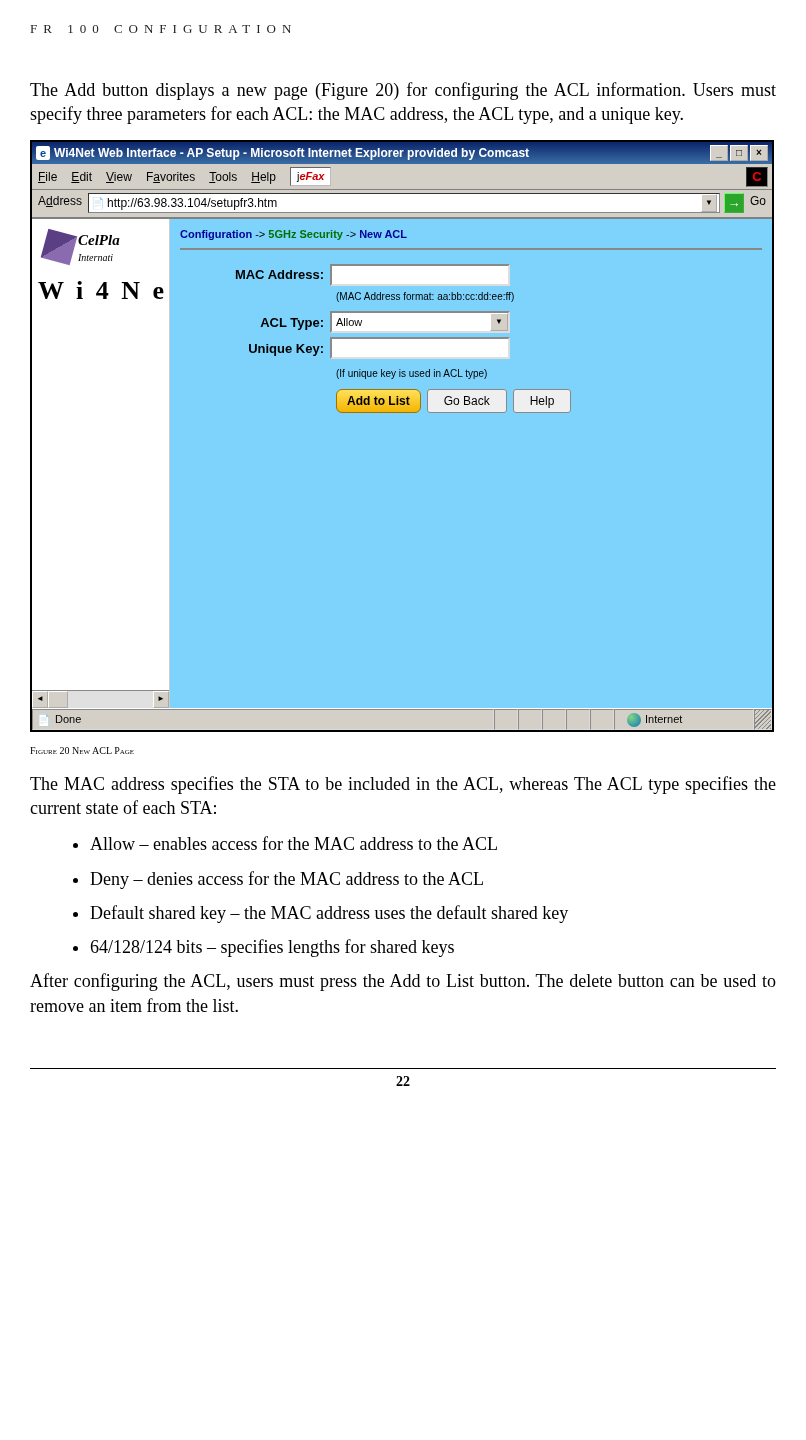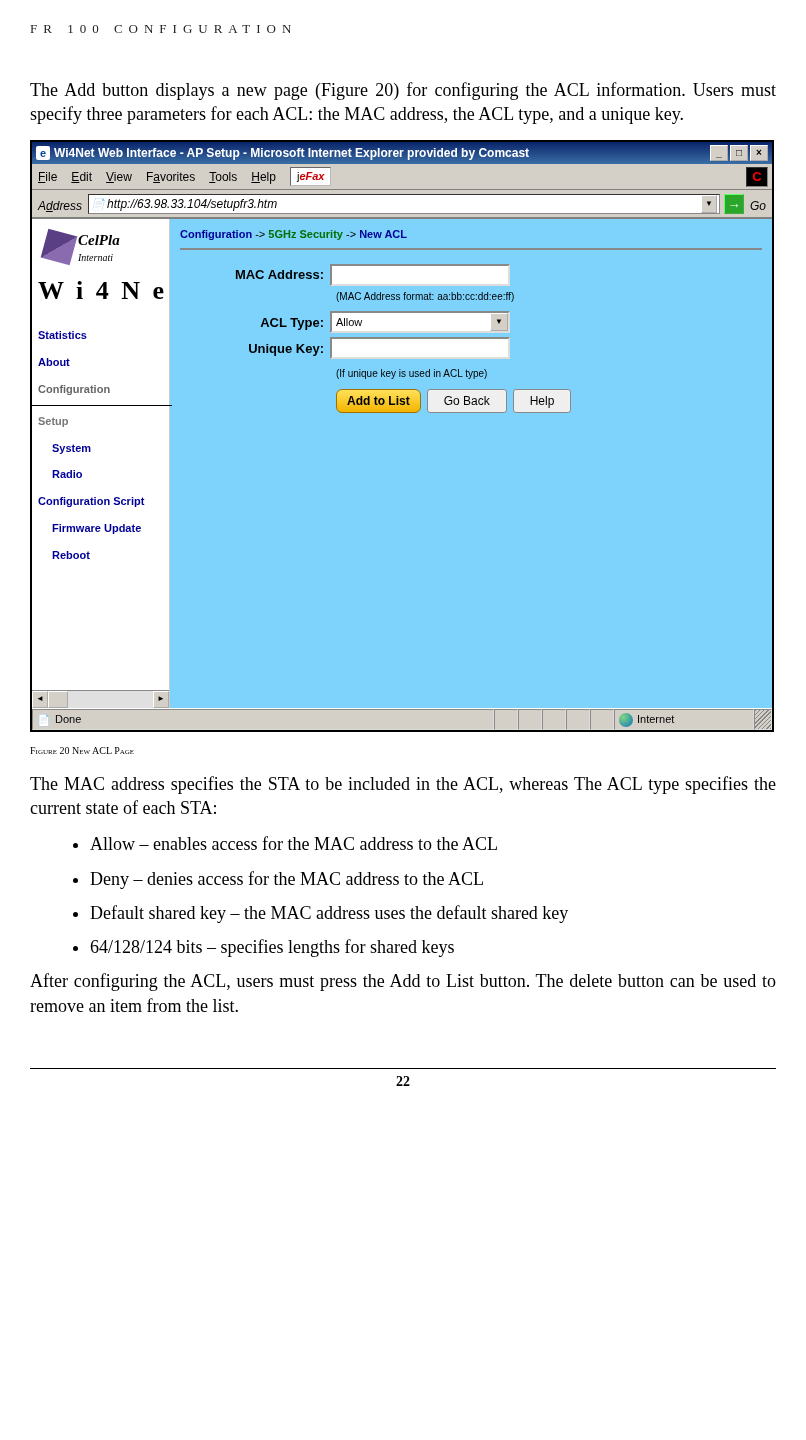--- a/index.html
+++ b/index.html
@@ -98,24 +98,23 @@
     font-weight: bold; font-size: 13px;
     border: 1px inset #888;
   }
 
   
   .addrbar {
     background: #d4d0c8;
     border-bottom: 1px solid #808080;
     padding: 3px 6px;
     display: flex;
-    align-items: flex-end;
+    align-items: flex-start;
     gap: 4px;
     height: 28px;
-    font-style: italic;
   }
   .addrbar .addr-label { margin-right: 2px; }
   .addrbar .addr-input {
     flex: 1;
     background: #fff;
     border: 1px inset #888;
     height: 20px;
     display: flex;
     align-items: center;
     padding: 0 2px;
@@ -313,21 +312,21 @@
     color: #0048a0; font-size: 11px;
   }
   .statusbar .sb-cell {
     width: 24px; height: 100%;
     border: 1px inset #ddd;
   }
   .statusbar .sb-right {
     width: 140px; height: 100%;
     border: 1px inset #ddd;
     display: flex; align-items: center;
-    padding-left: 4px; gap: 4px;
+    padding-left: 12px; gap: 4px;
   }
   .statusbar .globe {
     width: 14px; height: 14px;
     border-radius: 50%;
     background: radial-gradient(circle at 30% 30%, #7fd87f, #1070c0);
   }
   .statusbar .grip {
     width: 18px; height: 100%;
     border: 1px inset #ddd;
     background: repeating-linear-gradient(135deg,#888 0,#888 1px,#d4d0c8 1px,#d4d0c8 3px);
@@ -403,34 +402,20 @@
   <div class="content">
     <div class="sidebar">
       <div class="logo-area">
         <div class="logo-cube"></div>
         <div class="logo-text">
           <div class="cp">CelPla</div>
           <div class="intl">Internati</div>
         </div>
       </div>
       <div class="wi4ne">W i 4 N e</div>
-      <div class="navlist">
-        <a>Statistics</a>
-        <a>About</a>
-        <a class="gray">Configuration</a>
-        <hr>
-        <a class="nav-setup">Setup</a>
-        <div class="sublist">
-          <a>System</a>
-          <a>Radio</a>
-          <a style="margin-left:-14px">Configuration Script</a>
-          <a>Firmware Update</a>
-          <a>Reboot</a>
-        </div>
-      </div>
       <div class="hscroll">
         <span class="sbtn">◄</span>
         <span class="strack">
             <div class="sthumb"></div>
           </span>
         <span class="sbtn">►</span>
       </div>
     </div>
 
     <div class="main">

